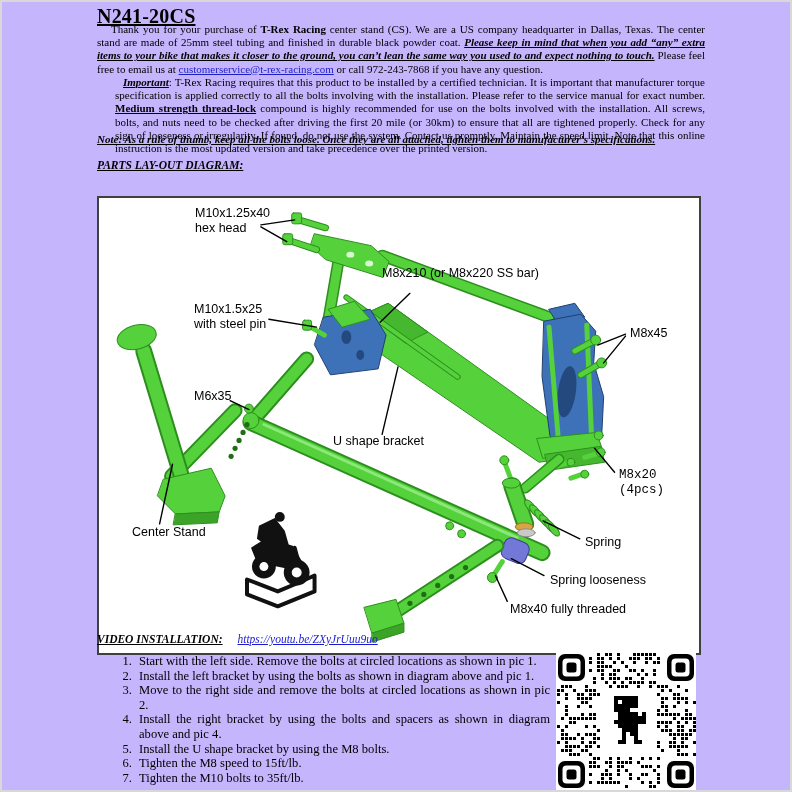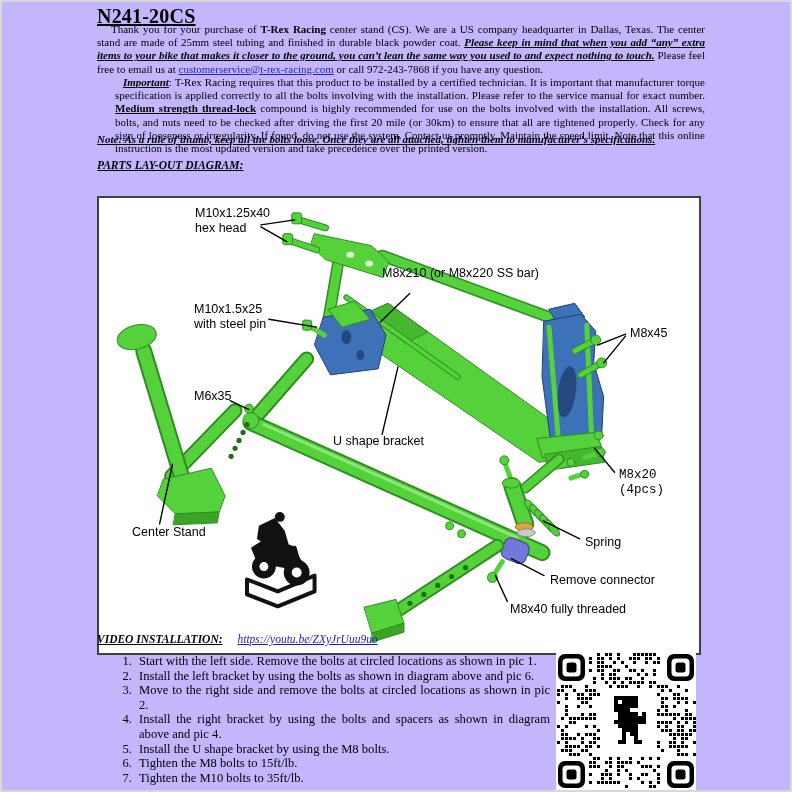--- a/index.html
+++ b/index.html
@@ -215,38 +215,38 @@
 hex head</div>
     <div class="dlabel" style="left:283px;top:68px;">M8x210 (or M8x220 SS bar)</div>
     <div class="dlabel" style="left:95px;top:104px;">M10x1.5x25
 with steel pin</div>
     <div class="dlabel" style="left:531px;top:128px;">M8x45</div>
     <div class="dlabel" style="left:95px;top:191px;">M6x35</div>
     <div class="dlabel" style="left:234px;top:236px;">U shape bracket</div>
     <div class="dlabel" style="left:520px;top:270px;font-family:Liberation Mono, monospace;">M8x20 (4pcs)</div>
     <div class="dlabel" style="left:33px;top:327px;">Center Stand</div>
     <div class="dlabel" style="left:486px;top:337px;">Spring</div>
-    <div class="dlabel" style="left:451px;top:375px;">Remove connector</div>
+    <div class="dlabel" style="left:451px;top:375px;">Spring looseness</div>
     <div class="dlabel" style="left:411px;top:404px;">M8x40 fully threaded</div>
   </div>
 
   <div class="video-line">
     <span class="biu">VIDEO INSTALLATION:</span>
     <span> </span>
     <a href="#" class="linkbi">https://youtu.be/ZXyJrUuu9uo</a>
   </div>
 
   <div class="list-region">
     <ol class="steps">
       <li>Start with the left side. Remove the bolts at circled locations as shown in pic 1.</li>
-      <li>Install the left bracket by using the bolts as shown in diagram above and pic 6.</li>
+      <li>Install the left bracket by using the bolts as shown in diagram above and pic 1.</li>
       <li>Move to the right side and remove the bolts at circled locations as shown in pic 2.</li>
       <li>Install the right bracket by using the bolts and spacers as shown in diagram above and pic 4.</li>
       <li>Install the U shape bracket by using the M8 bolts.</li>
-      <li>Tighten the M8 bolts to 15ft/lb.</li>
+      <li>Tighten the M8 speed to 15ft/lb.</li>
       <li>Tighten the M10 bolts to 35ft/lb.</li>
     </ol>
     <div class="qr-wrap">
       <svg width="140" height="138" viewBox="0 0 140 138">
         <rect x="0" y="0" width="140" height="138" fill="#fff"></rect>
         <g fill="#000">
           <rect x="2" y="2" width="27" height="27" rx="7"></rect>
           <rect x="6.5" y="6.5" width="18" height="18" rx="4" fill="#fff"></rect>
           <rect x="10.5" y="10.5" width="10" height="10" rx="2.5"></rect>
           <rect x="111" y="2" width="27" height="27" rx="7"></rect>

